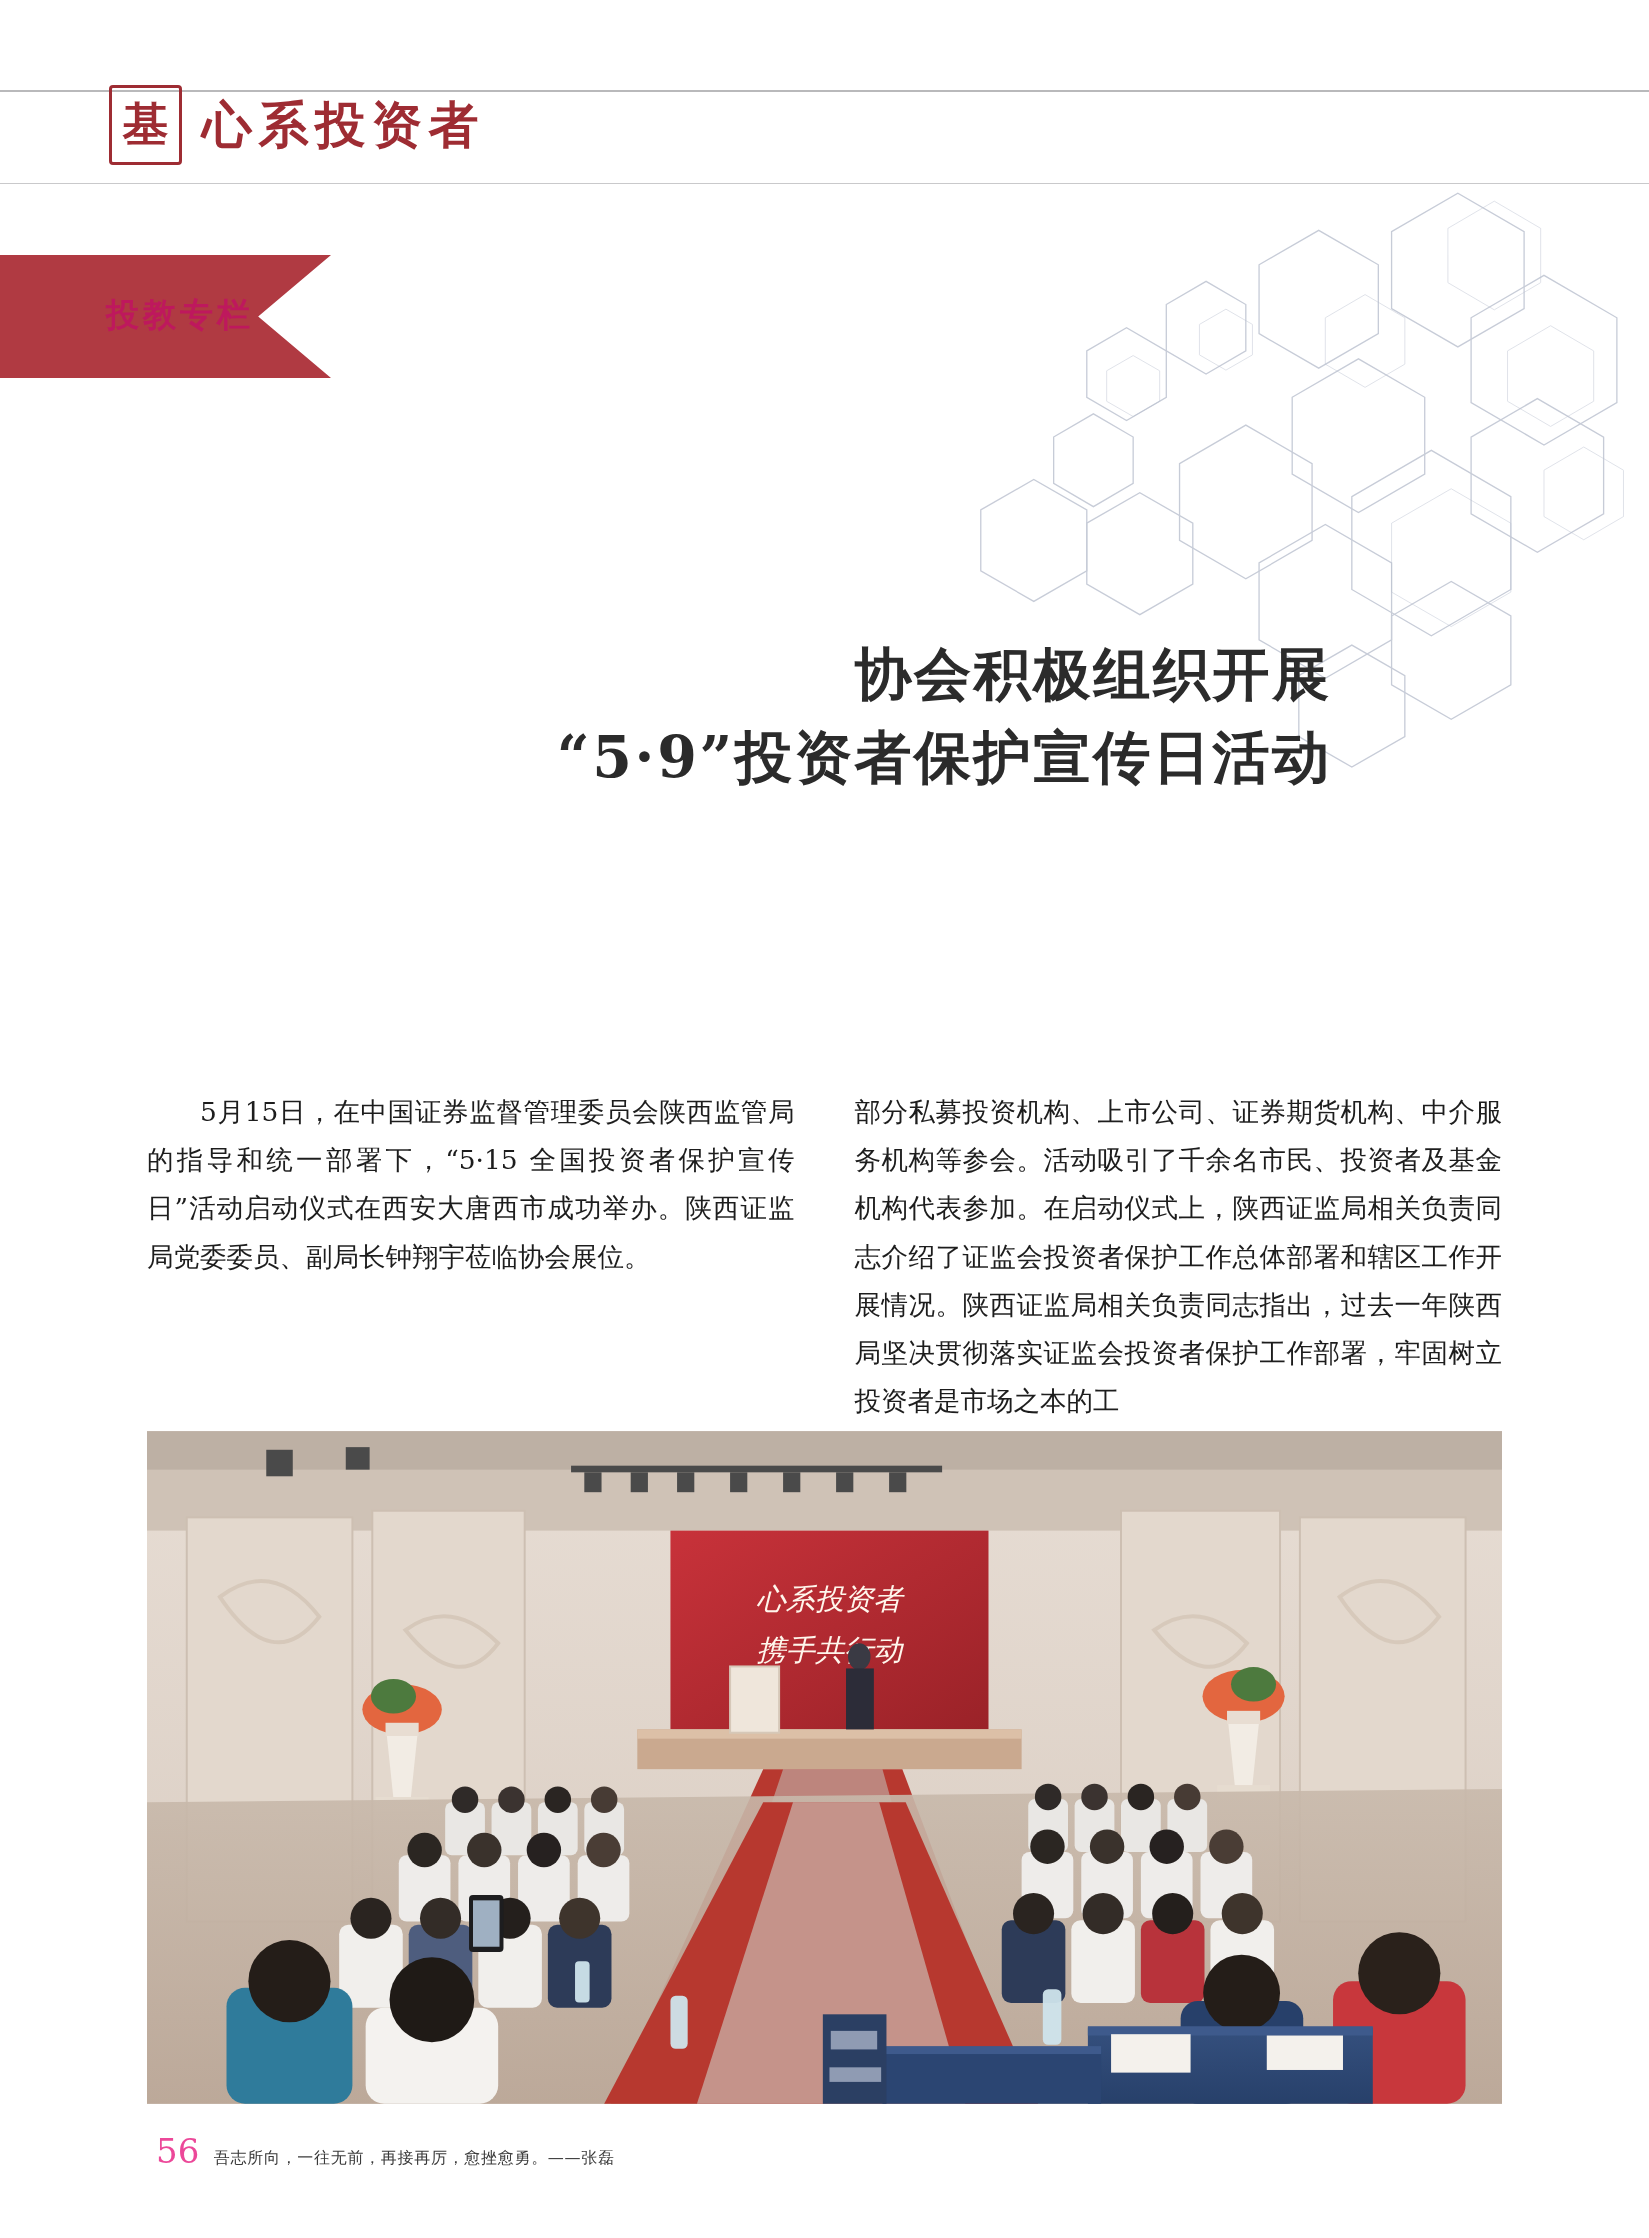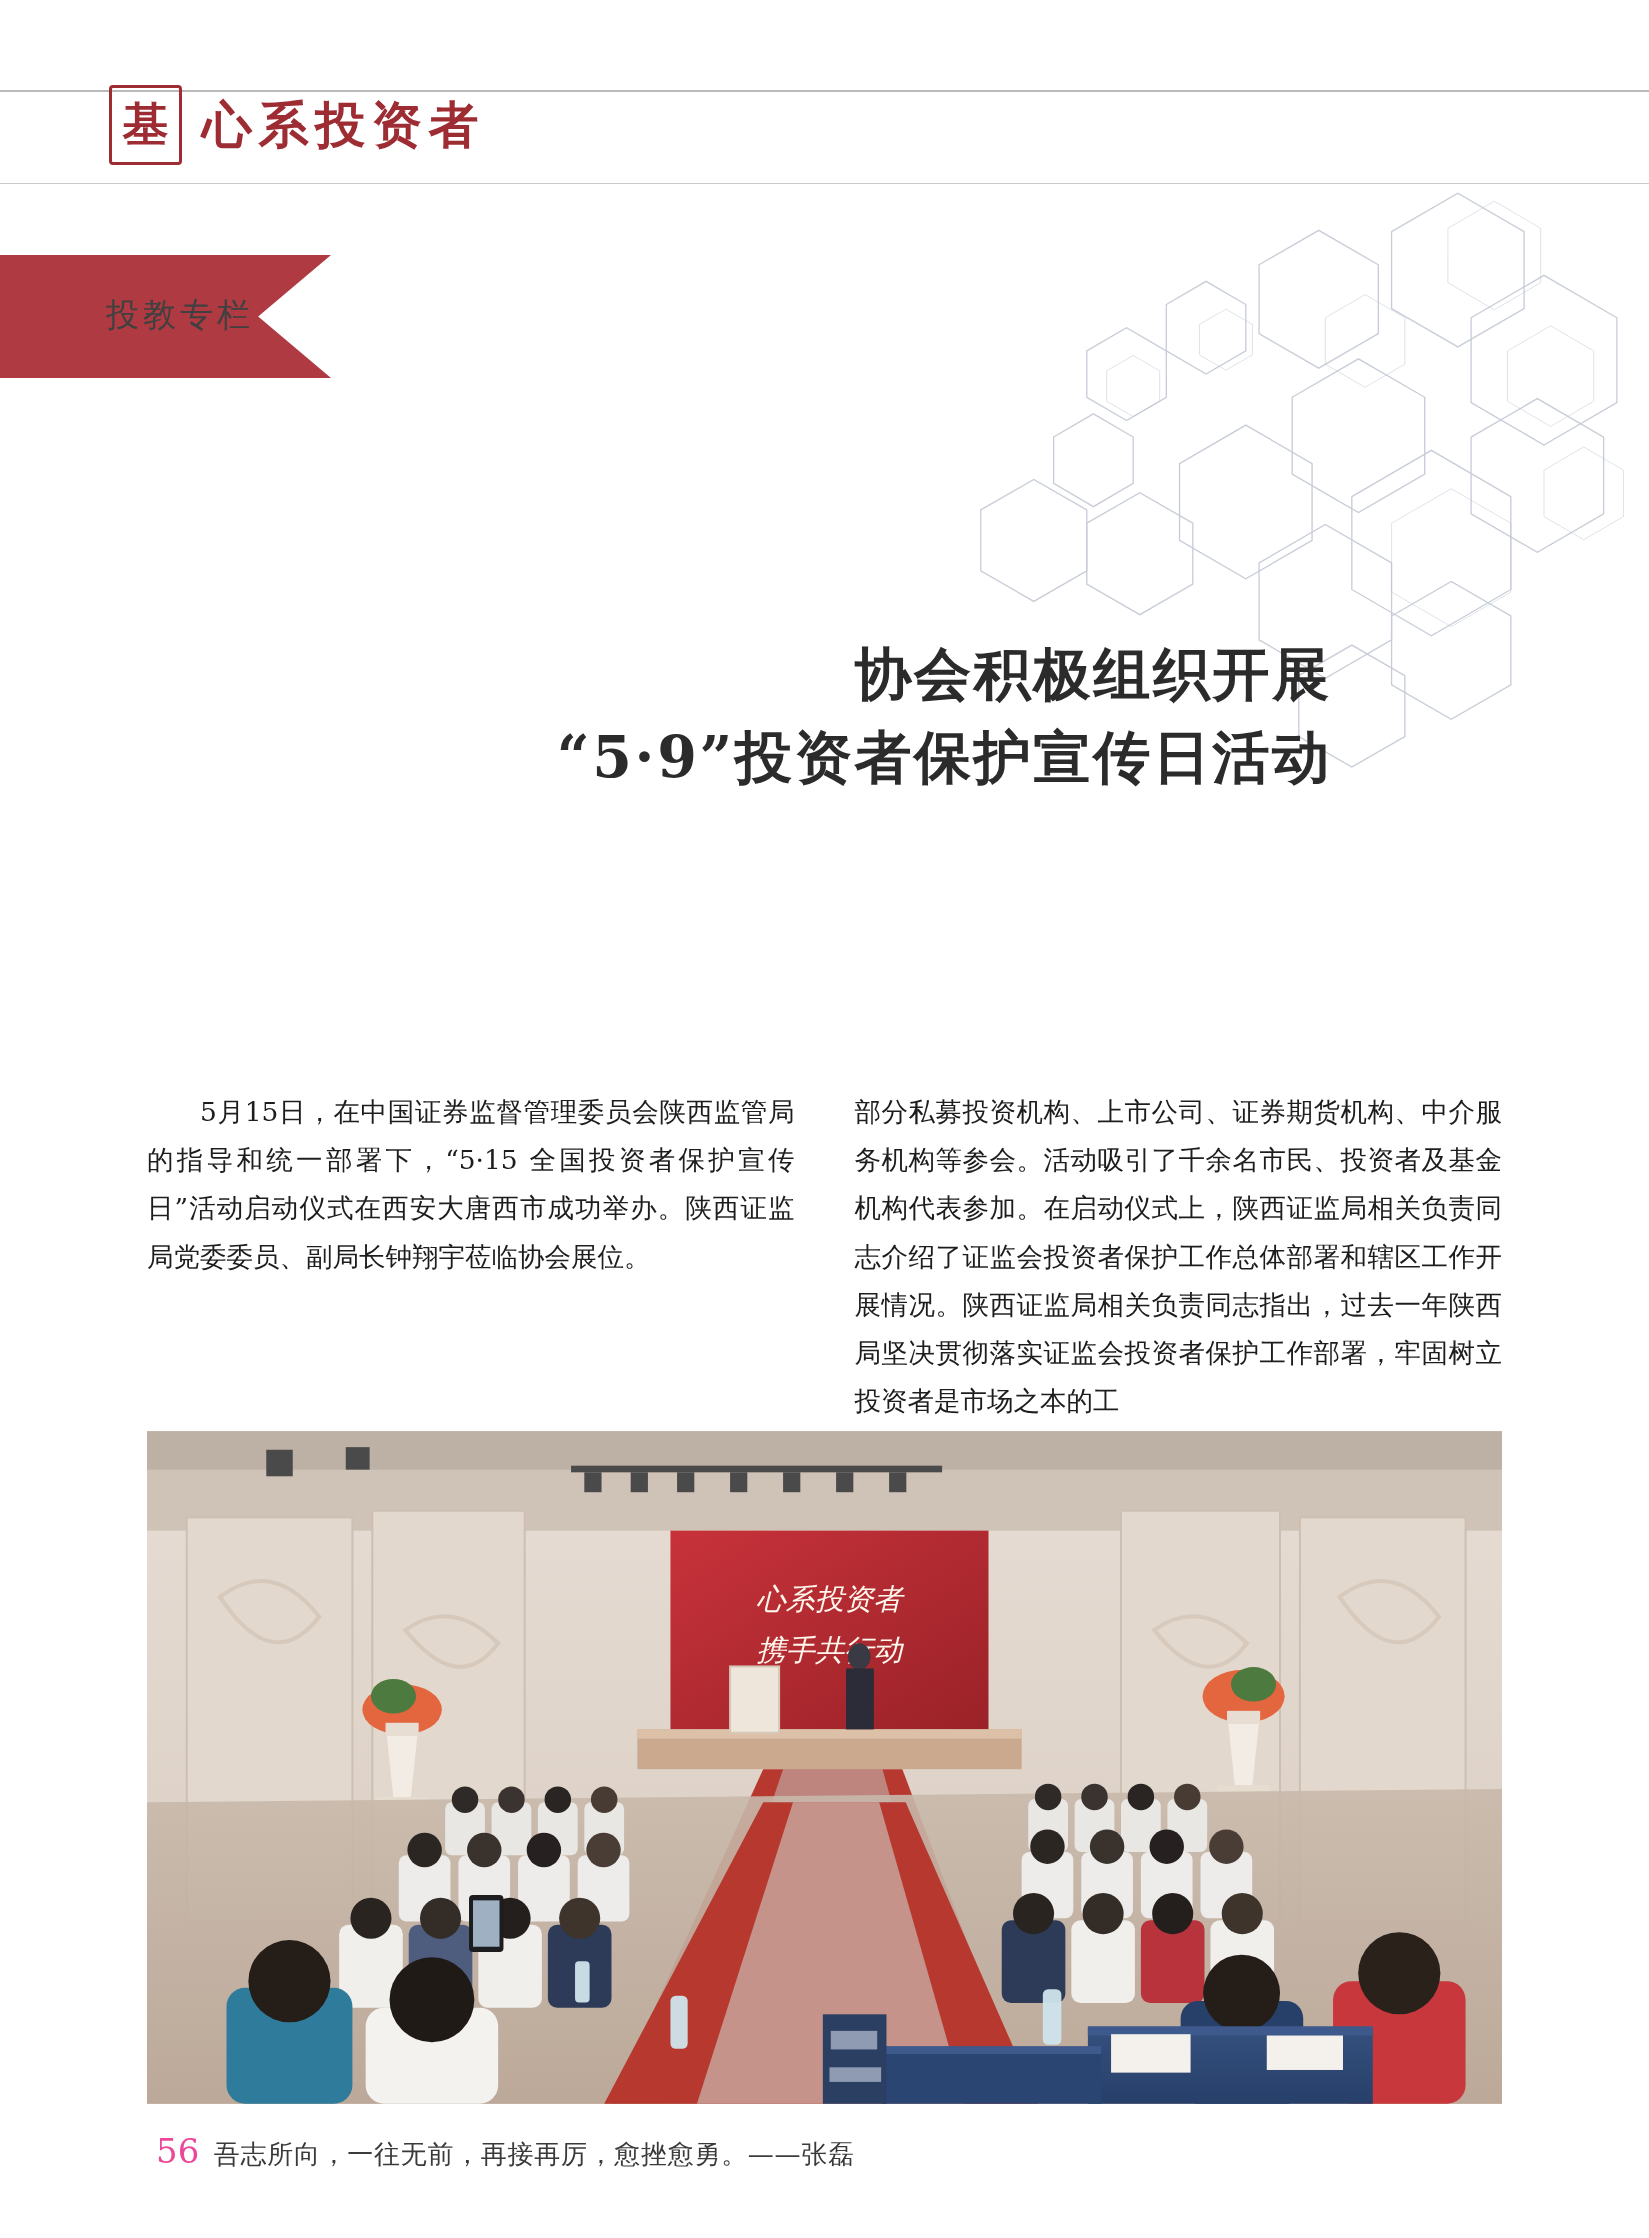--- a/index.html
+++ b/index.html
@@ -76,24 +76,24 @@
     top: 0;
     width: 331px;
     height: 123px;
     background: #b03a42;
     clip-path: polygon(0 0, 100% 0, 78% 50%, 100% 100%, 0 100%);
   }
   .ribbon-label {
     position: absolute;
     left: 106px;
     top: 38px;
-    color: #404040;
+    color: #be185d;
     font-family: "DejaVu Serif", serif;
     font-size: 33px;
-    font-weight: normal;
+    font-weight: bold;
     letter-spacing: 4px;
     white-space: nowrap;
   }
 
   
   .hex-deco {
     position: absolute;
     right: 0;
     top: 152px;
     width: 762px;
@@ -167,21 +167,21 @@
     gap: 14.6px;
   }
   .page-num {
     color: #ec4899;
     font-family: "DejaVu Serif", serif;
     font-size: 34px;
   }
   .footer-quote {
     color: #3a3a3a;
     font-family: "DejaVu Serif", serif;
-    font-size: 26px;
+    font-size: 16px;
     letter-spacing: 0.7px;
     white-space: nowrap;
   }
 </style>
 </head>
 <body>
 
 <div class="header-rule"></div>
 <div class="header-rule second"></div>
 

